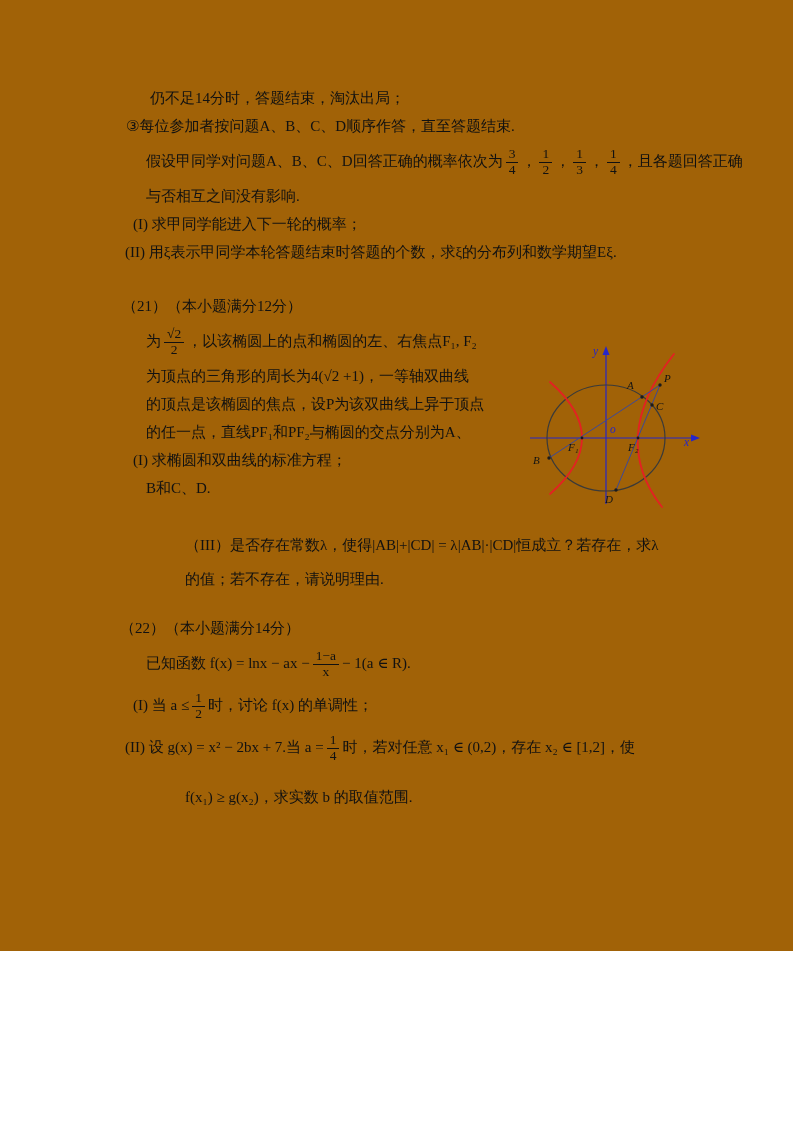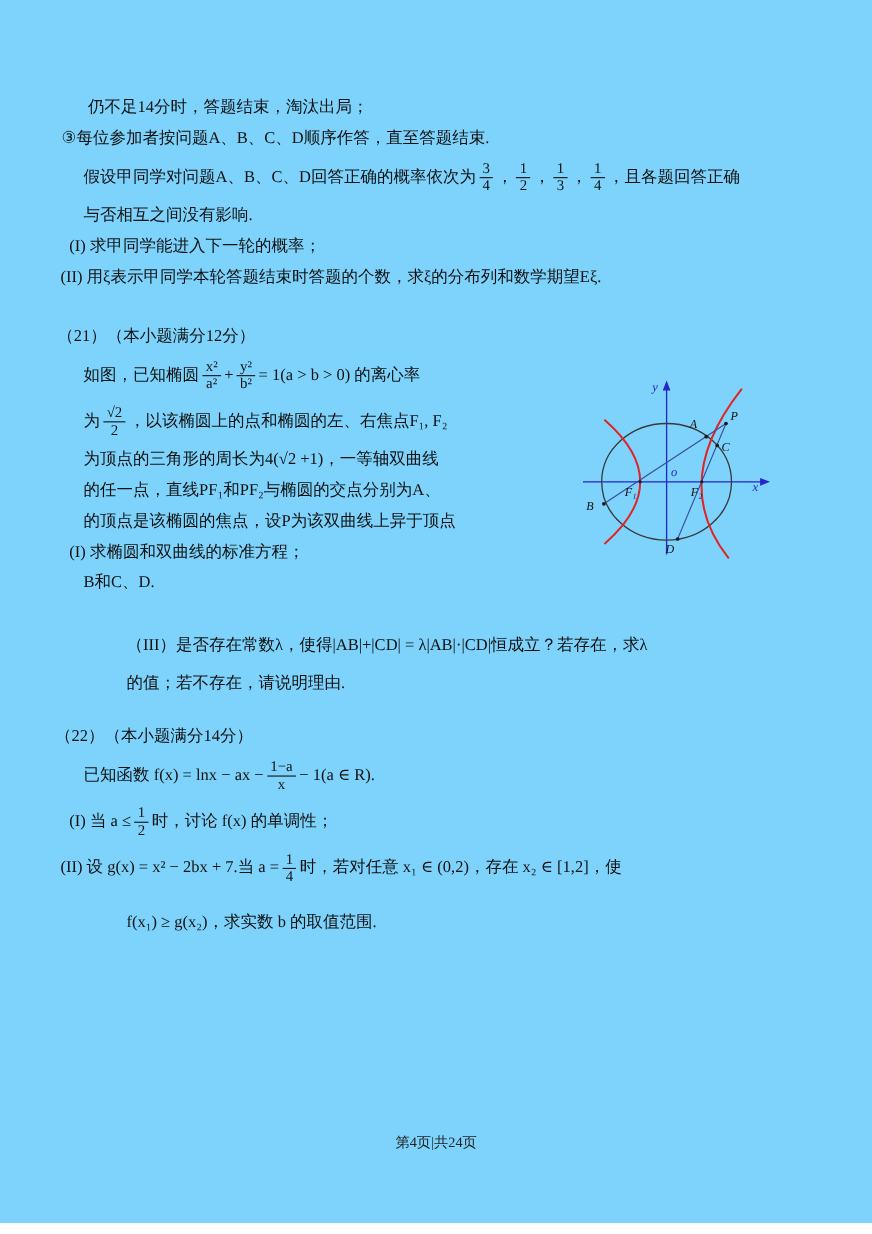--- a/index.html
+++ b/index.html
@@ -1,23 +1,23 @@
 <!DOCTYPE html>
 <html><head>
 <meta charset="utf-8">
 <style>
   html,body{margin:0;padding:0;background:#ffffff;}
   .doc{
     position:relative;
-    width:793px;height:1112px;
-    background:#7dd3fc;
+    width:793px;height:951px;
+    background:#a16207;
     font-family:"Liberation Serif","DejaVu Serif","DejaVu Sans",serif;
     font-size:15px;color:#111;
     box-sizing:border-box;
-    padding:84px 70px 0 48px;
+    padding:84px 70px 0 118px;
     overflow:hidden;
   }
   .ln{margin:0;line-height:28px;white-space:nowrap;}
   .tl{line-height:42px;}
   .frac{
     display:inline-flex;flex-direction:column;align-items:center;
     vertical-align:middle;margin:0 3px;line-height:1.08;font-size:13.5px;
   }
   .fn{display:block;padding:0 3px;border-bottom:1px solid #111;text-align:center;}
   .fd{display:block;padding:0 3px;text-align:center;}
@@ -53,34 +53,27 @@
         <span class="fd">3</span>
       </span><span>，</span><span class="frac">
         <span class="fn">1</span>
         <span class="fd">4</span>
       </span><span>，且各题回答正确</span></p>
   <p class="ln" style="margin-left:28px"><span>与否相互之间没有影响.</span></p>
   <p class="ln" style="margin-left:15px"><span>(I) 求甲同学能进入下一轮的概率；</span></p>
   <p class="ln" style="margin-left:7px"><span>(II) 用ξ表示甲同学本轮答题结束时答题的个数，求ξ的分布列和数学期望Eξ.</span></p>
 
   <p class="ln" style="margin-left:4px;margin-top:26px"><span>（21）（本小题满分12分）</span></p>
-  <p class="ln tl" style="margin-left:28px"><span>如图，已知椭圆</span><span class="frac">
-        <span class="fn">x²</span>
-        <span class="fd">a²</span>
-      </span><span>+</span><span class="frac">
-        <span class="fn">y²</span>
-        <span class="fd">b²</span>
-      </span><span>= 1(a &gt; b &gt; 0) 的离心率</span></p>
   <p class="ln tl" style="margin-left:28px"><span>为</span><span class="frac">
         <span class="fn">√2</span>
         <span class="fd">2</span>
       </span><span>，以该椭圆上的点和椭圆的左、右焦点F₁, F₂</span></p>
   <p class="ln" style="margin-left:28px"><span>为顶点的三角形的周长为4(√2 +1)，一等轴双曲线</span></p>
+  <p class="ln" style="margin-left:28px"><span>的顶点是该椭圆的焦点，设P为该双曲线上异于顶点</span></p>
   <p class="ln" style="margin-left:28px"><span>的任一点，直线PF₁和PF₂与椭圆的交点分别为A、</span></p>
-  <p class="ln" style="margin-left:28px"><span>的顶点是该椭圆的焦点，设P为该双曲线上异于顶点</span></p>
   <p class="ln" style="margin-left:15px"><span>(I) 求椭圆和双曲线的标准方程；</span></p>
   <p class="ln" style="margin-left:28px"><span>B和C、D.</span></p>
   <p class="ln" style="margin-left:67px;margin-top:26px;line-height:34px"><span>（III）是否存在常数λ，使得|AB|+|CD| = λ|AB|·|CD|恒成立？若存在，求λ</span></p>
   <p class="ln" style="margin-left:67px;line-height:34px"><span>的值；若不存在，请说明理由.</span></p>
 
   <p class="ln" style="margin-left:2px;margin-top:18px"><span>（22）（本小题满分14分）</span></p>
   <p class="ln tl" style="margin-left:28px"><span>已知函数 f(x) = lnx − ax −</span><span class="frac">
         <span class="fn">1−a</span>
         <span class="fd">x</span>
       </span><span>− 1(a ∈ R).</span></p>

